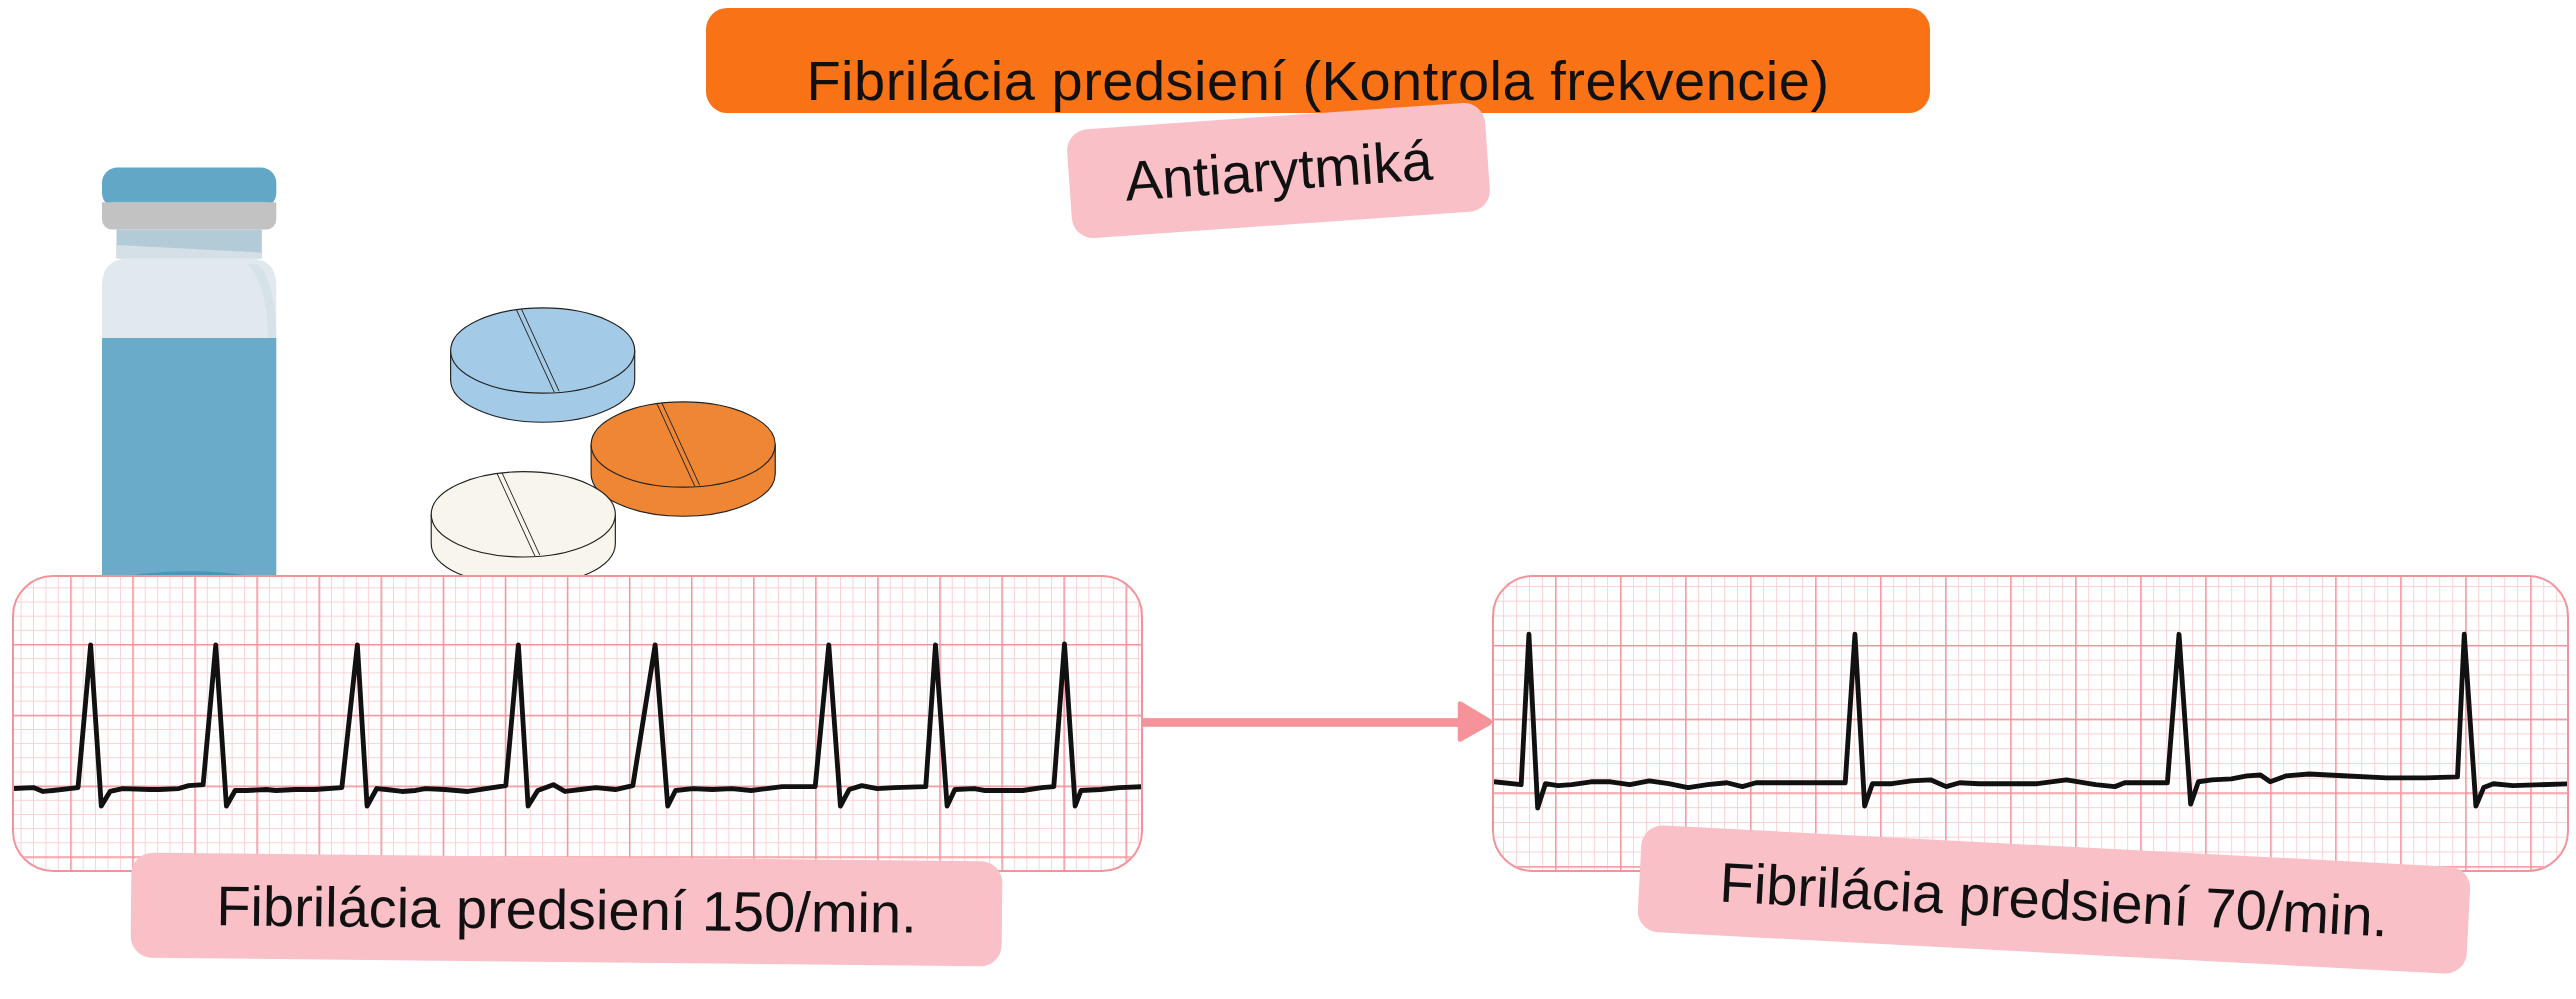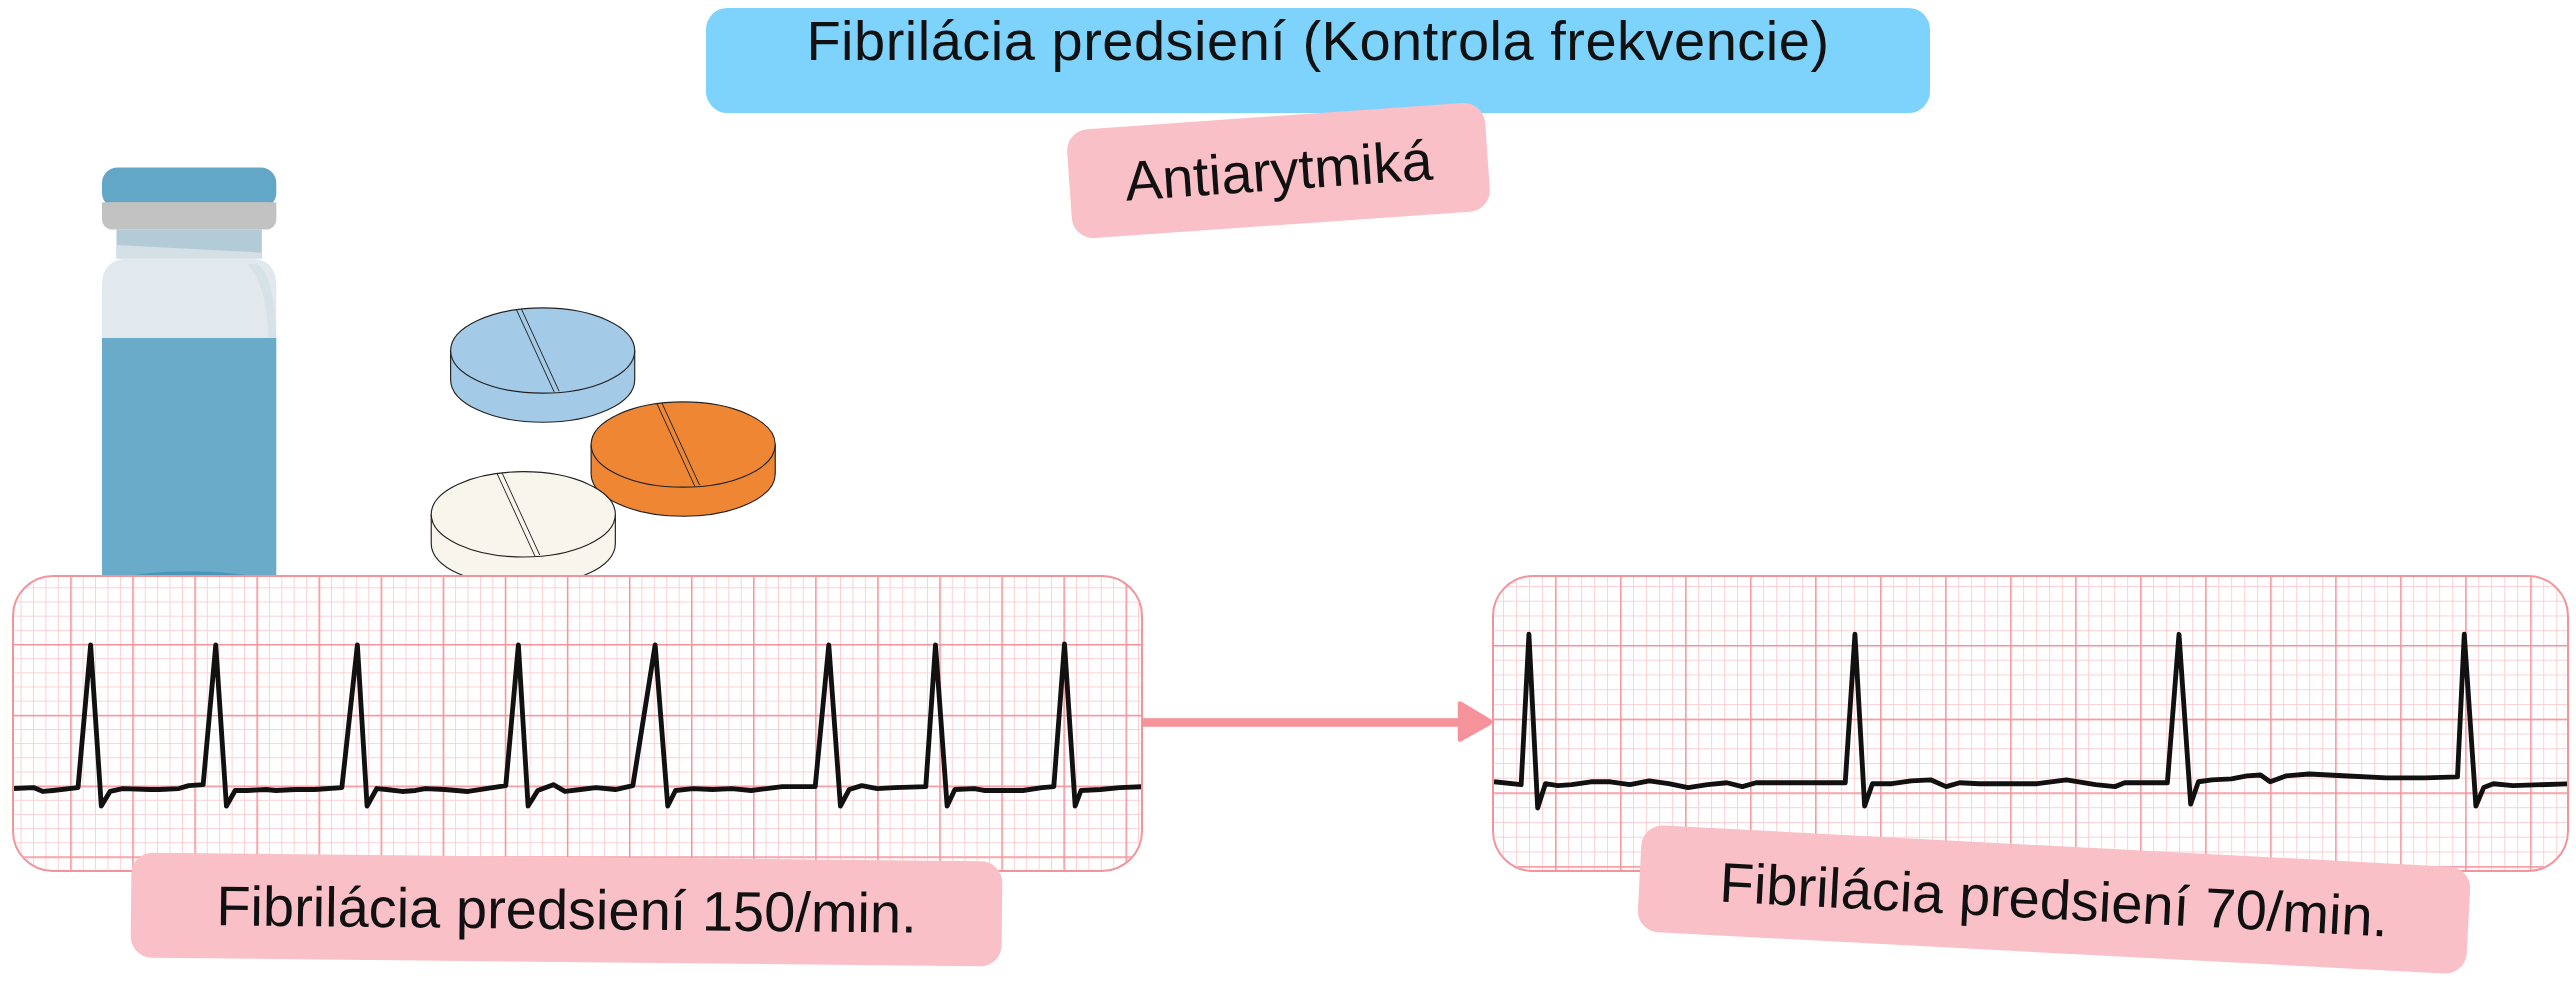--- a/index.html
+++ b/index.html
@@ -1,21 +1,21 @@
 <!DOCTYPE html>
 <html><head>
 <meta charset="utf-8">
 <style>
   html, body { margin:0; padding:0; background:#ffffff; }
   body { width:2576px; height:1000px; position:relative; overflow:hidden; font-family:"Liberation Sans", "DejaVu Sans", sans-serif; }
   .abs { position:absolute; }
   .title-box {
     left:706px; top:7.8px; width:1224px; height:105px;
-    background:#7dd3fc; border-radius:21.3px;
-    display:flex; align-items:flex-start; justify-content:center;
+    background:#f97316; border-radius:21.3px;
+    display:flex; align-items:flex-end; justify-content:center;
     font-size:56px; color:#111; letter-spacing:0.5px;
   }
   .sub-box {
     left:1069px; top:116px; width:419px; height:109px;
     background:#f9c0c7; border-radius:21.3px;
     transform: rotate(-4deg);
     display:flex; align-items:center; justify-content:center;
     font-size:56px; color:#111;
   }
   .panel { top:575px; height:297px; border-radius:41px; overflow:hidden; border:2.9px solid #f3939a; box-sizing:border-box; background:#fff; }

